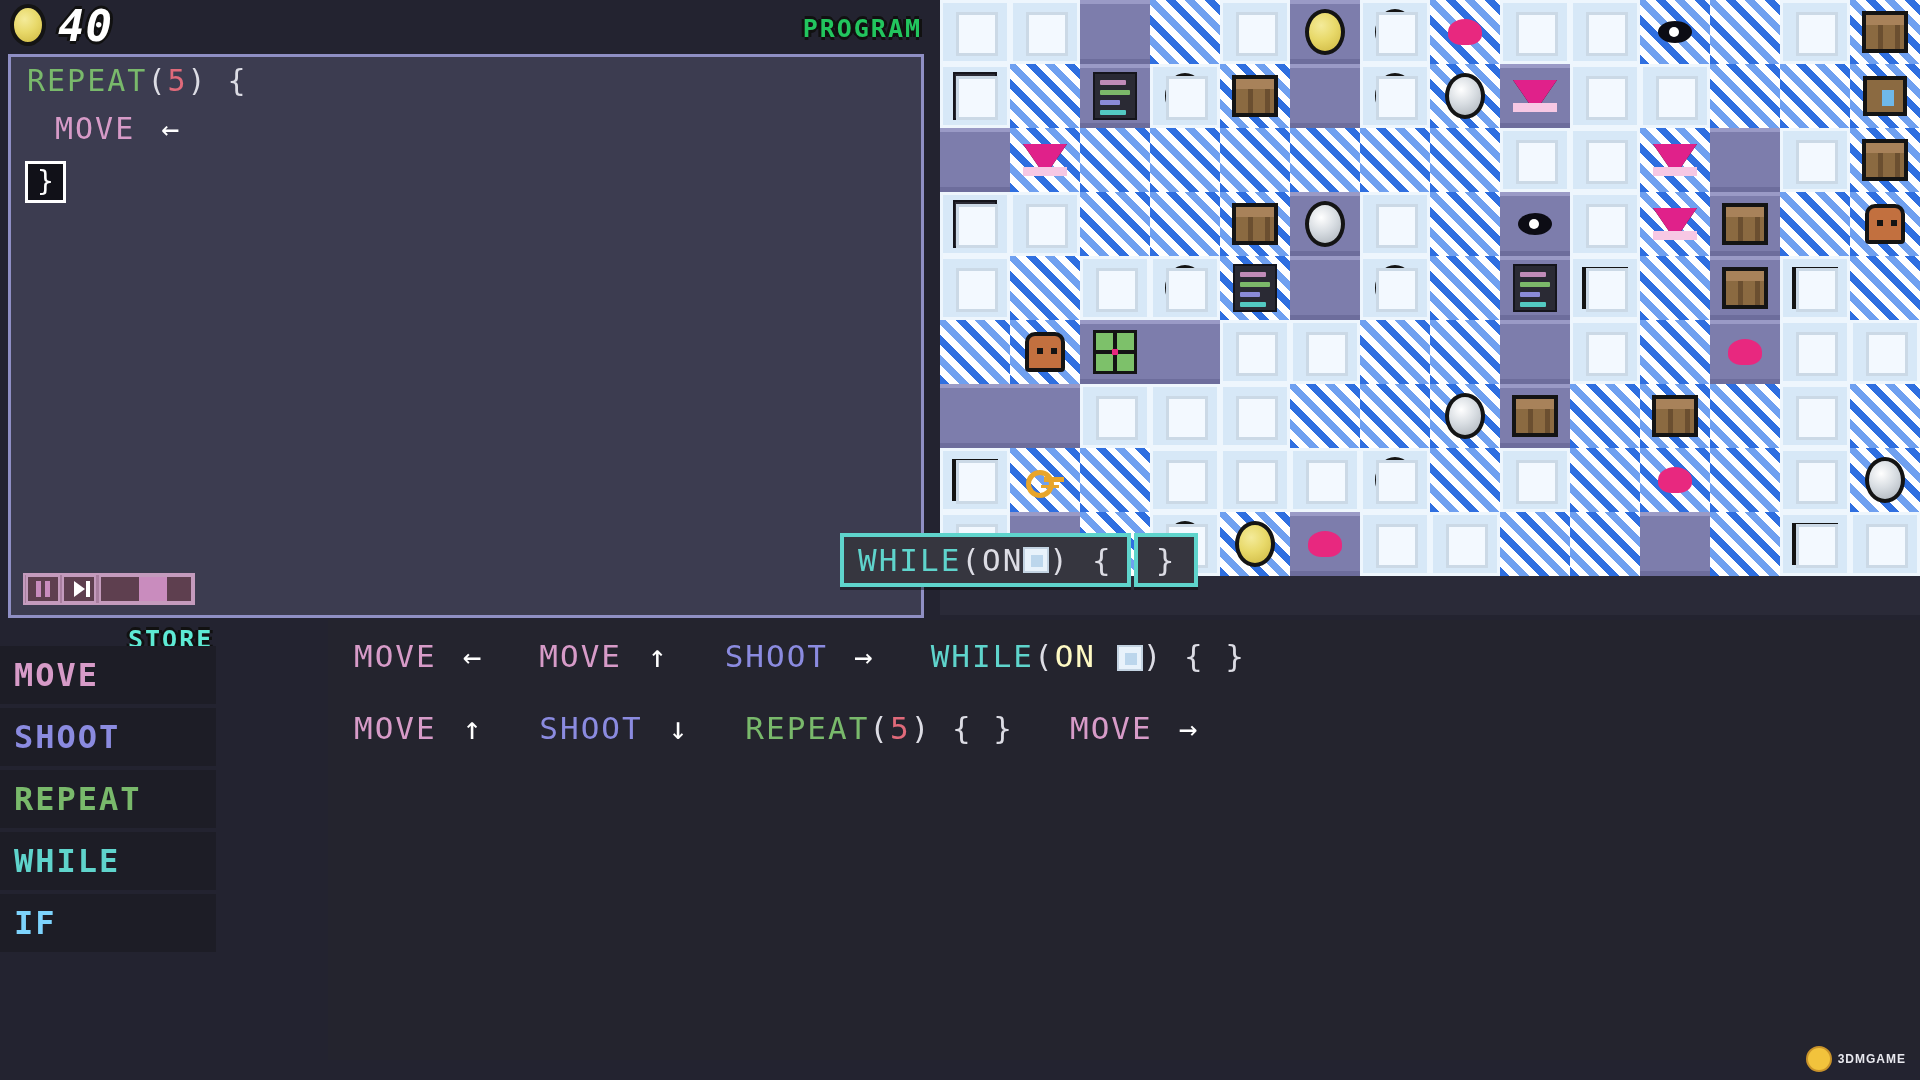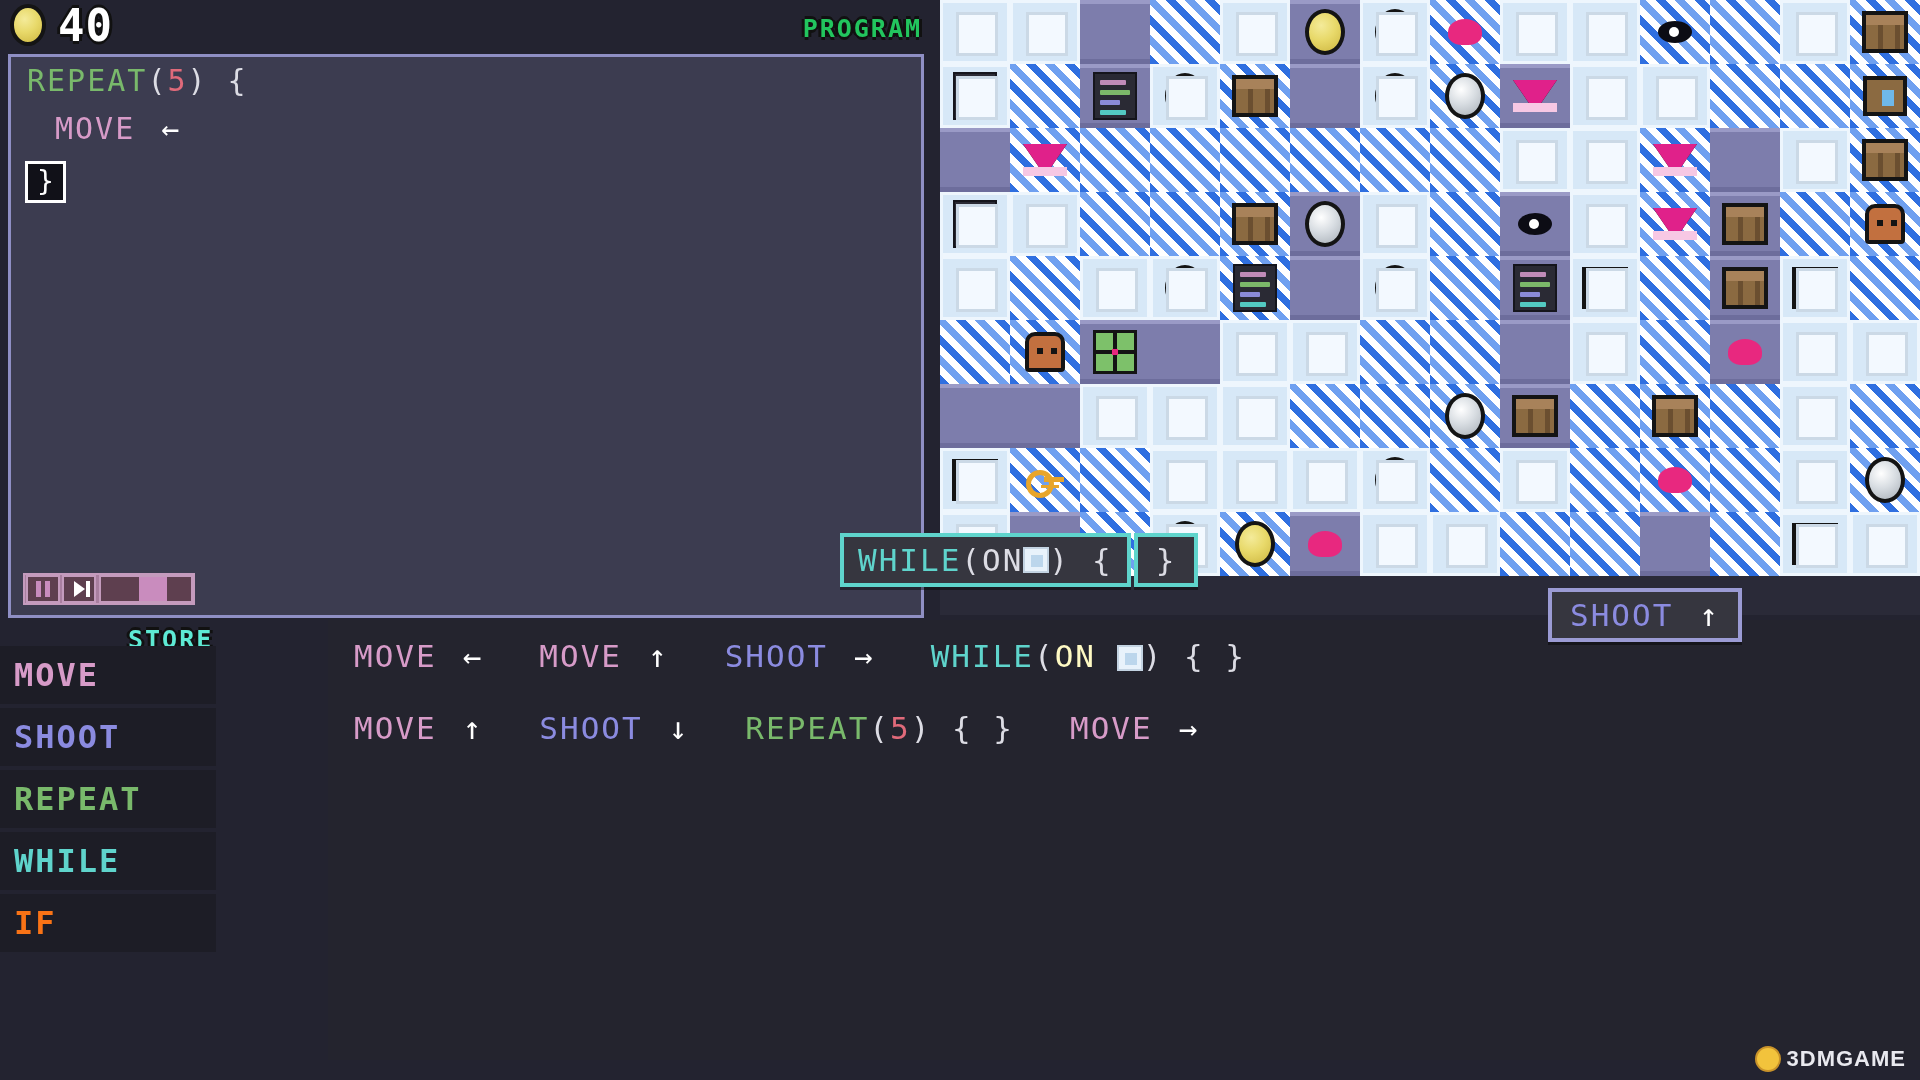--- a/index.html
+++ b/index.html
@@ -75,21 +75,21 @@
   .s-chest { width:44px; height:40px; background:#8b6a41; border:4px solid #141414; }
   .s-chest::after{ content:""; position:absolute; left:15px; top:10px; width:12px; height:16px; background:#6fb8e8; }
 
   
   #coin-bar { position:absolute; left:0; top:0; width:940px; height:52px; }
   #coin-icon { position:absolute; left:10px; top:4px; width:36px; height:42px; border-radius:50%;
     background:radial-gradient(circle at 38% 33%, #f4eb9a 0%, #e8d96a 45%, #cdb63f 100%);
     border:4px solid #141414; }
   #coin-count { position:absolute; left:58px; top:0px; font-size:44px; font-weight:bold;
     color:#ffffff; letter-spacing:1px;
-    text-shadow:-3px 0 0 #111, 3px 0 0 #111, 0 -3px 0 #111, 0 3px 0 #111; }
+    text-shadow:-3px 0 0 #111, 3px 0 0 #111, 0 -3px 0 #111, 0 3px 0 #111;font-style:italic; }
   #program-title { position:absolute; right:18px; top:14px; font-size:25px; font-weight:bold;
     color:#22c55e; letter-spacing:2px;
     text-shadow:-3px 0 0 #111, 3px 0 0 #111, 0 -3px 0 #111, 0 3px 0 #111; }
 
   #program-panel {
     position:absolute; left:8px; top:54px; width:916px; height:564px;
     background:#3c3c50; border:3px solid #8f8fc4;
   }
   .code-line { font-size:30px; letter-spacing:2px; padding:6px 16px; white-space:pre; line-height:1.2; }
   .kw-move   { color:#d79bc8; }
@@ -156,21 +156,21 @@
   #drag-shoot {
     position:absolute; left:1548px; top:588px;
     background:#36363f; border:4px solid #9b9bd4; padding:5px 18px;
     font-size:31px; letter-spacing:2px; white-space:nowrap;
     filter:drop-shadow(0 3px 0 rgba(0,0,0,.4));
   }
 
   
   #watermark { position:absolute; right:14px; bottom:8px; display:flex; align-items:center; gap:6px; }
   #wm-face { width:26px; height:26px; border-radius:50%; background:#f2c33c; border:2px solid #c9932a; }
-  #wm-text { font-size:22px; font-weight:bold; color:#e9e9ef; letter-spacing:1px;
+  #wm-text { font-size:12px; font-weight:bold; color:#e9e9ef; letter-spacing:1px;
     font-family:"Liberation Sans", sans-serif; }
 </style>
 </head>
 <body>
 
 <div id="root">
 
   <div id="board">
     <div class="grid" id="grid">
         <div class="cell t-light"></div>
@@ -461,21 +461,21 @@
       <div class="store-item">
         <span style="color:#8b8be0">SHOOT</span>
       </div>
       <div class="store-item">
         <span style="color:#79b96b">REPEAT</span>
       </div>
       <div class="store-item">
         <span style="color:#5fd4cc">WHILE</span>
       </div>
       <div class="store-item">
-        <span style="color:#f97316">IF</span>
+        <span style="color:#7dd3fc">IF</span>
       </div>
     </div>
 
   <div id="palette">
       <div class="pal-row">
         <div class="pal-item"><span class="kw-move">MOVE</span><span class="arrow" style="margin-left:26px">←</span></div>
         <div class="pal-item"><span class="kw-move">MOVE</span><span class="arrow" style="margin-left:26px">↑</span></div>
         <div class="pal-item"><span class="kw-shoot">SHOOT</span><span class="arrow" style="margin-left:26px">→</span></div>
         <div class="pal-item"><span class="kw-while">WHILE</span><span class="punct">(<span class="onlabel">ON</span> <span class="tile-icon"></span>) { }</span></div>
       </div>
@@ -493,22 +493,19 @@
         <span class="punct">(ON</span>
         <span class="tile-icon"></span>
         <span class="punct">)</span>
         <span class="punct" style="margin-left:22px">{</span>
     </div>
     <div class="seg seg-close">
       <span class="punct">}</span>
     </div>
   </div>
 
-  <div id="drag-shoot">
-    <span class="kw-shoot">SHOOT</span><span class="arrow" style="margin-left:26px">↑</span>
-  </div>
 
   <div id="watermark">
     <div id="wm-face"></div>
     <div id="wm-text">3DMGAME</div>
   </div>
 
 </div>
 
 </body></html>

